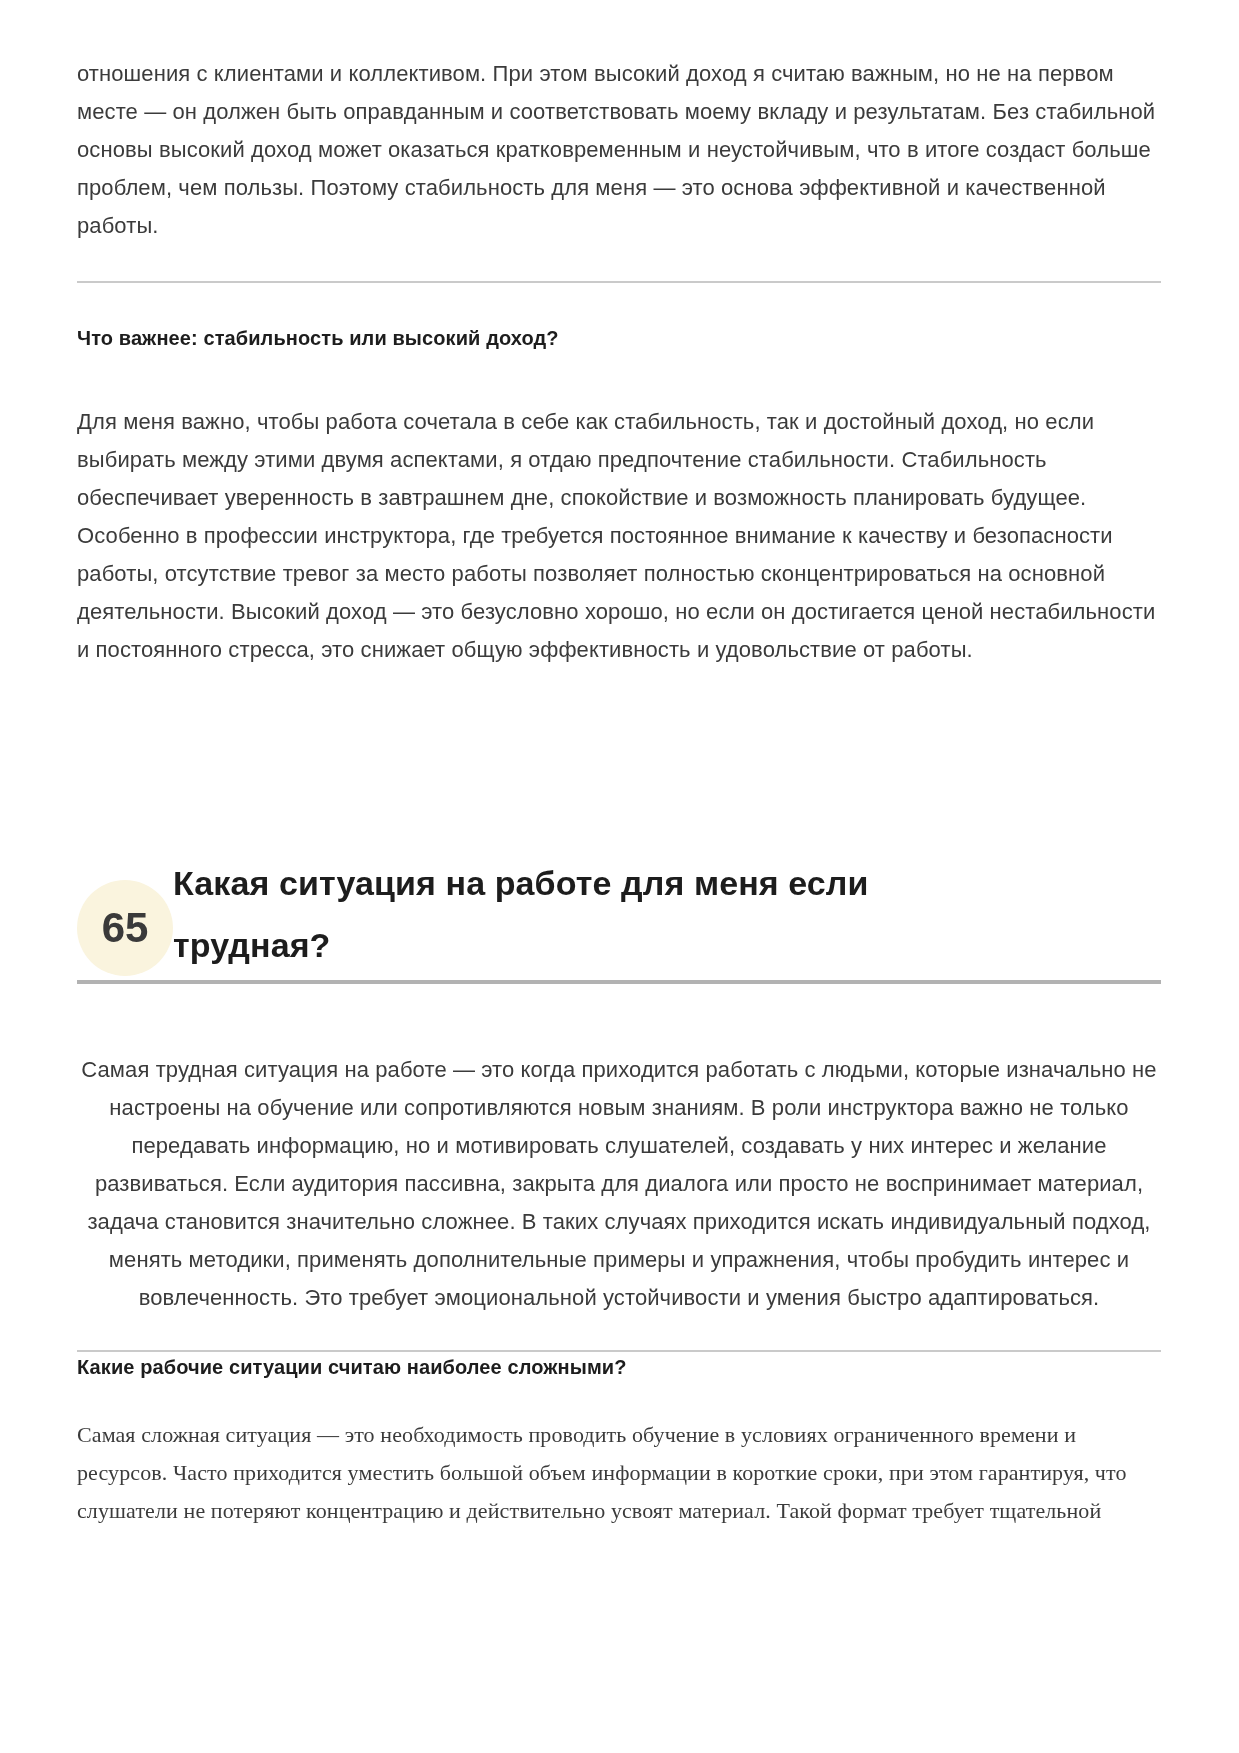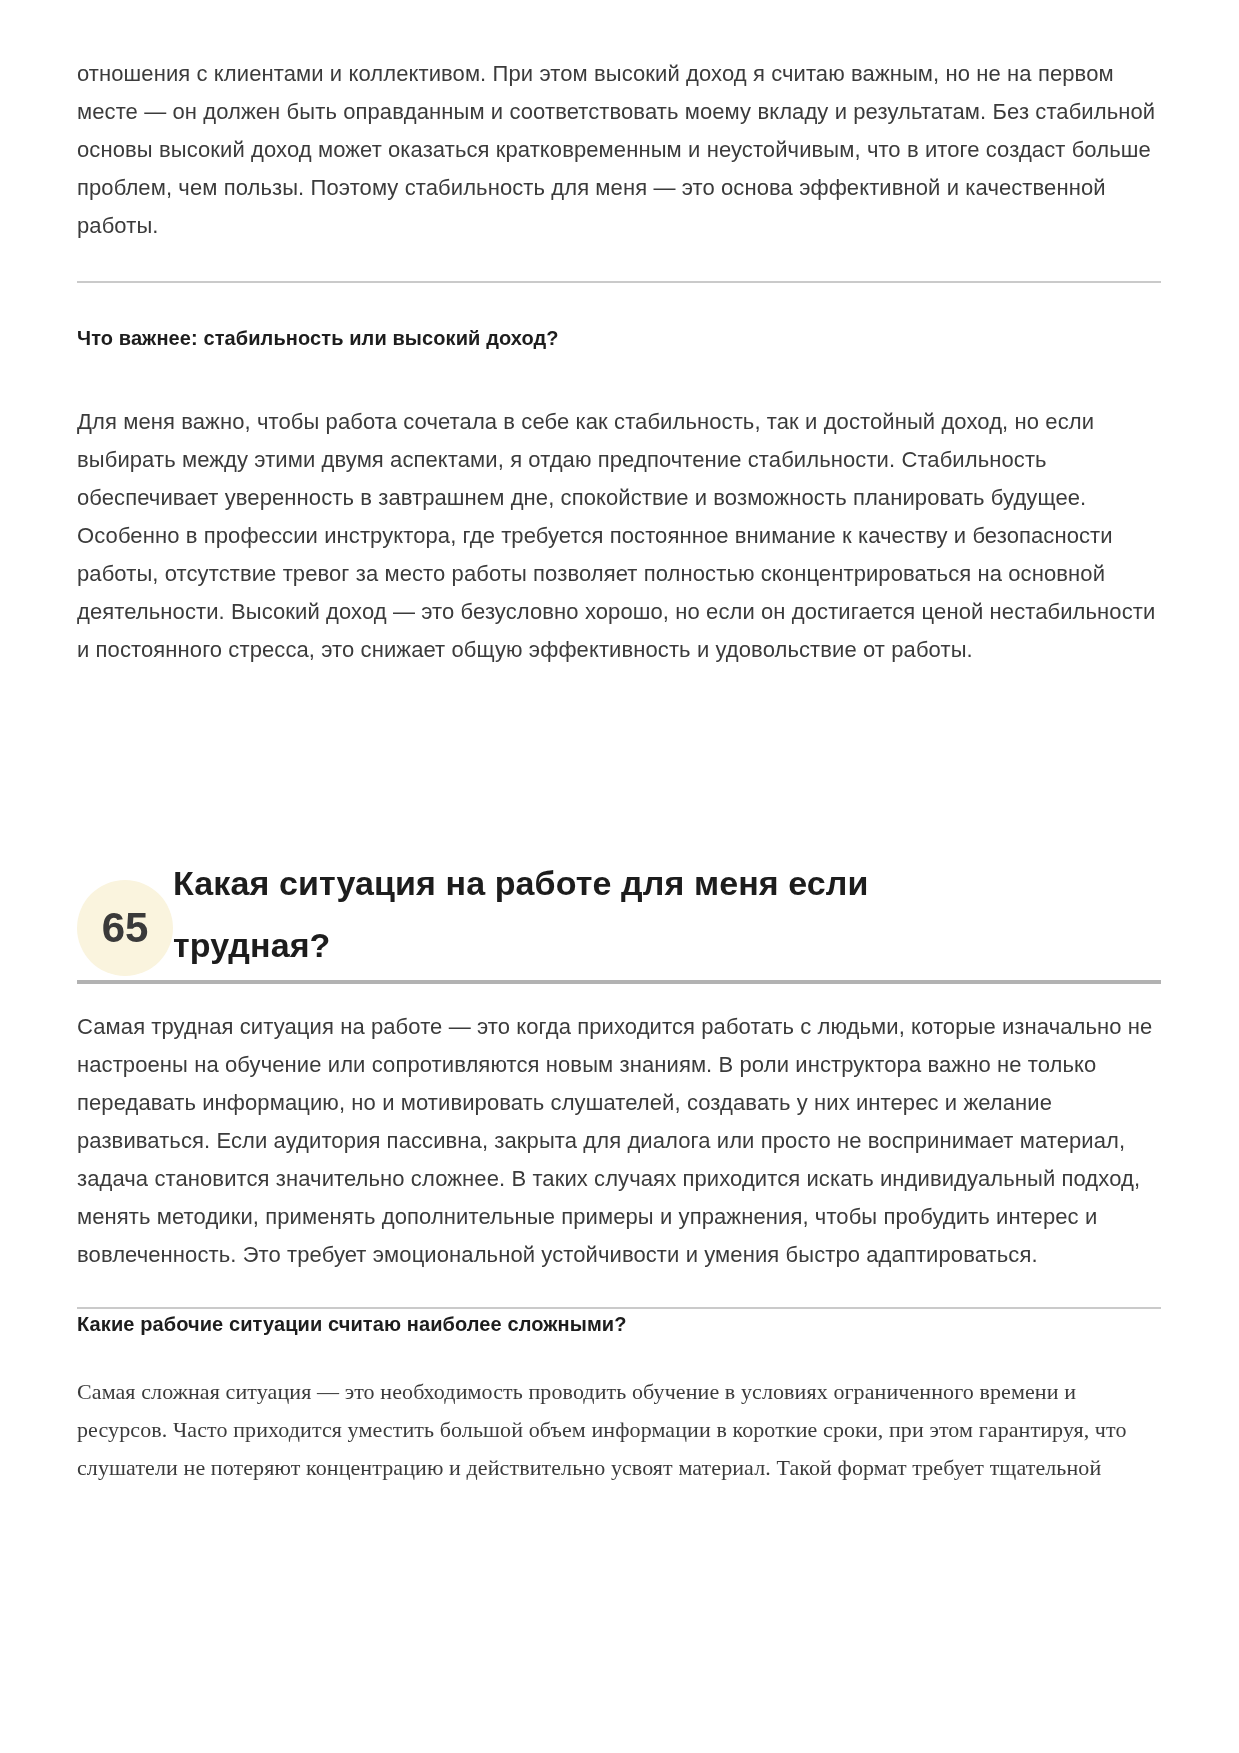--- a/index.html
+++ b/index.html
@@ -38,21 +38,21 @@
     margin: 0;
     font-size: 20px;
     line-height: 30px;
     font-weight: 700;
     color: #1d1d1d;
     letter-spacing: 0.1px;
   }
   .subheading.first  { margin-top: 40px; }
   .subheading.second { }
   .para-after-sub   { margin-top: 50px; }
-  .para-answer      { margin-top: 24px; }
+  .para-answer      { margin-top: 67px; text-align: center; }
   .para-last        { margin-top: 34px; font-family: Liberation Serif, serif; }
   .question-row {
     display: flex;
     align-items: flex-end;
     margin-top: 183px;
   }
   .question-badge {
     flex: 0 0 auto;
     width: 96px;
     height: 96px;

